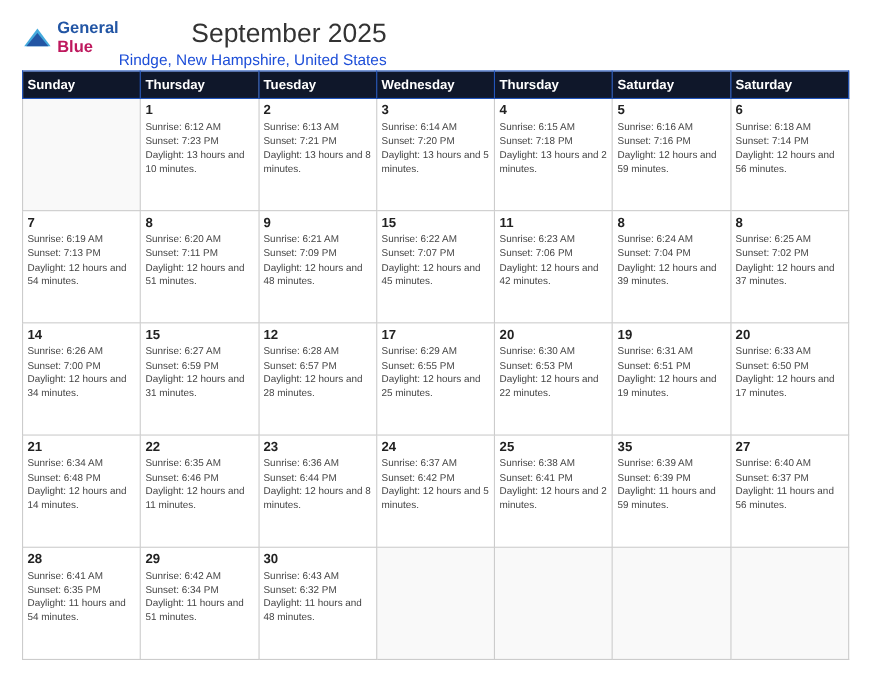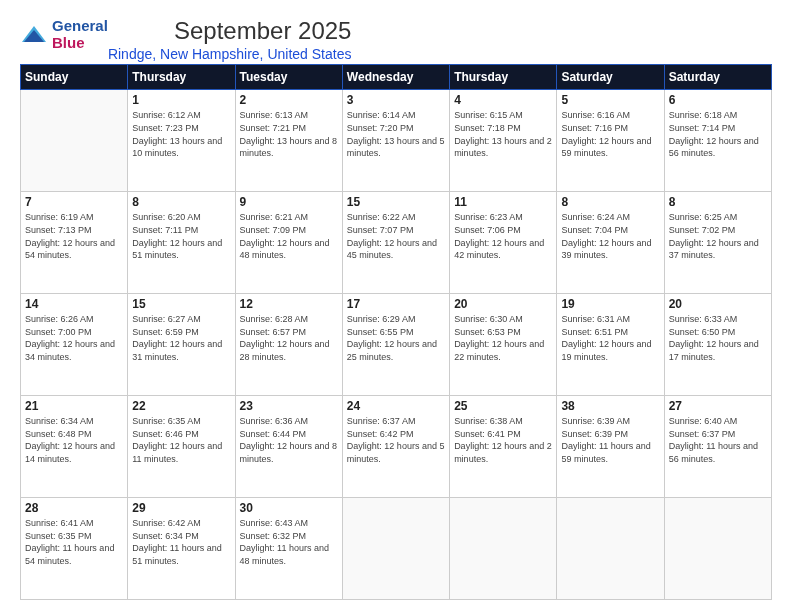--- a/index.html
+++ b/index.html
@@ -230,21 +230,21 @@
           </td>
           <td>
             <div class="day-num">24</div>
             <div class="day-info">Sunrise: 6:37 AM<br>Sunset: 6:42 PM<br>Daylight: 12 hours and 5 minutes.</div>
           </td>
           <td>
             <div class="day-num">25</div>
             <div class="day-info">Sunrise: 6:38 AM<br>Sunset: 6:41 PM<br>Daylight: 12 hours and 2 minutes.</div>
           </td>
           <td>
-            <div class="day-num">38</div>
+            <div class="day-num">35</div>
             <div class="day-info">Sunrise: 6:39 AM<br>Sunset: 6:39 PM<br>Daylight: 11 hours and 59 minutes.</div>
           </td>
           <td>
             <div class="day-num">27</div>
             <div class="day-info">Sunrise: 6:40 AM<br>Sunset: 6:37 PM<br>Daylight: 11 hours and 56 minutes.</div>
           </td>
         </tr>
         <tr>
           <td>
             <div class="day-num">28</div>

